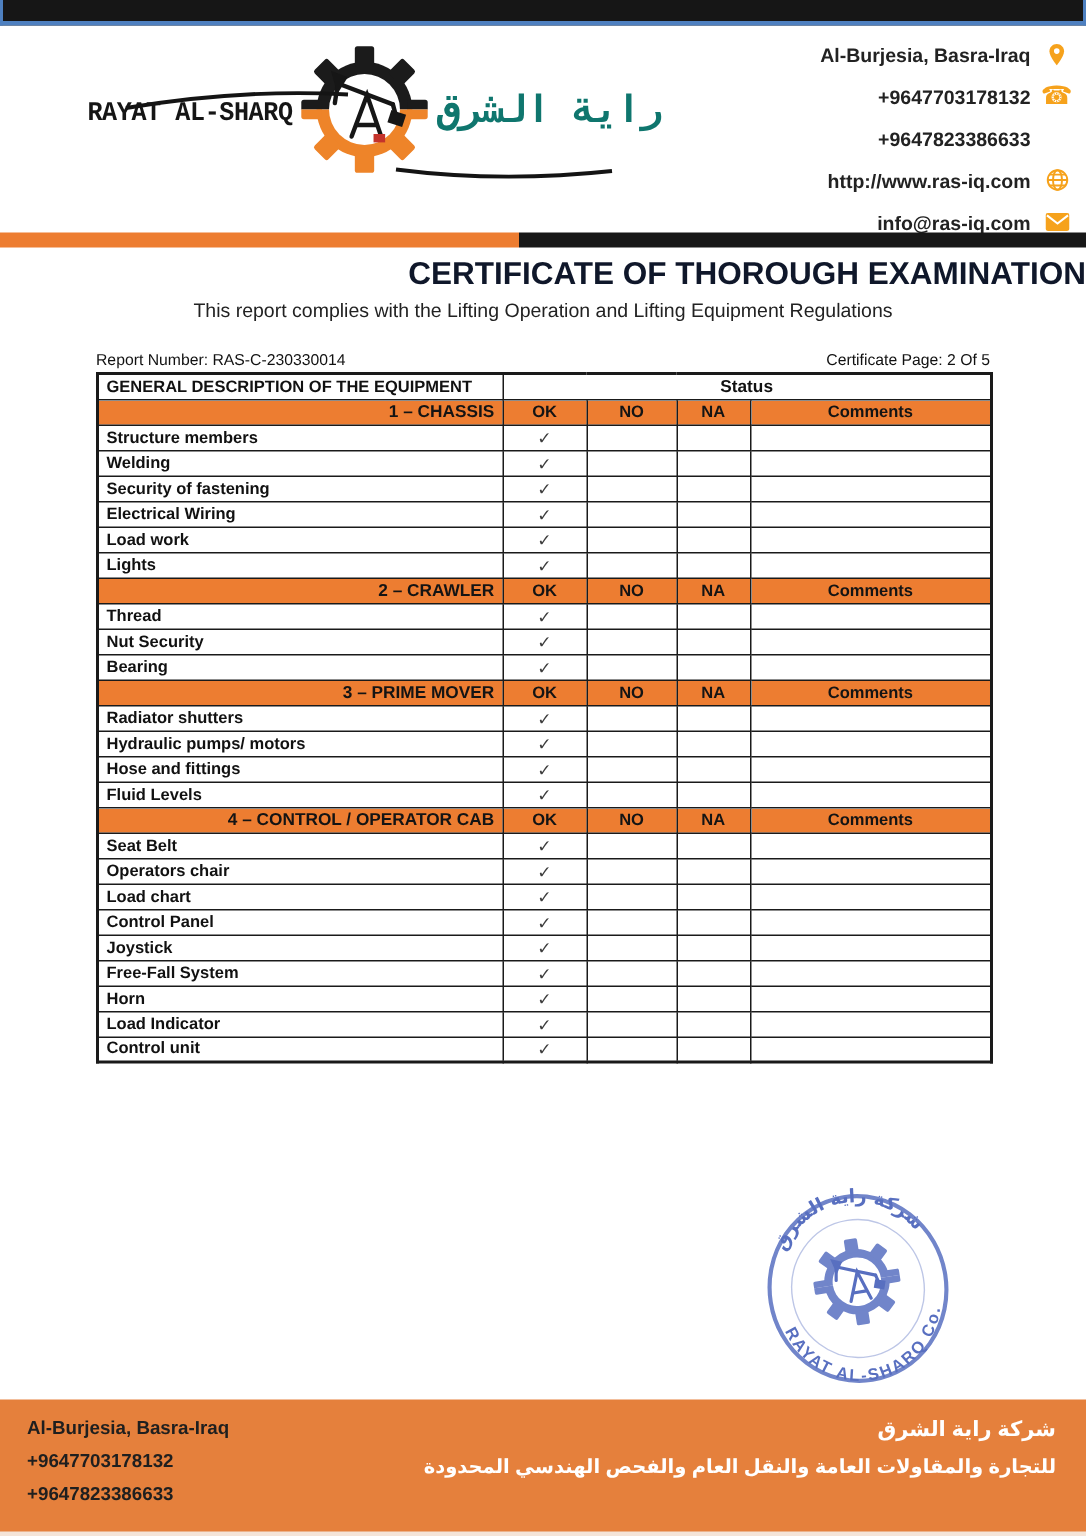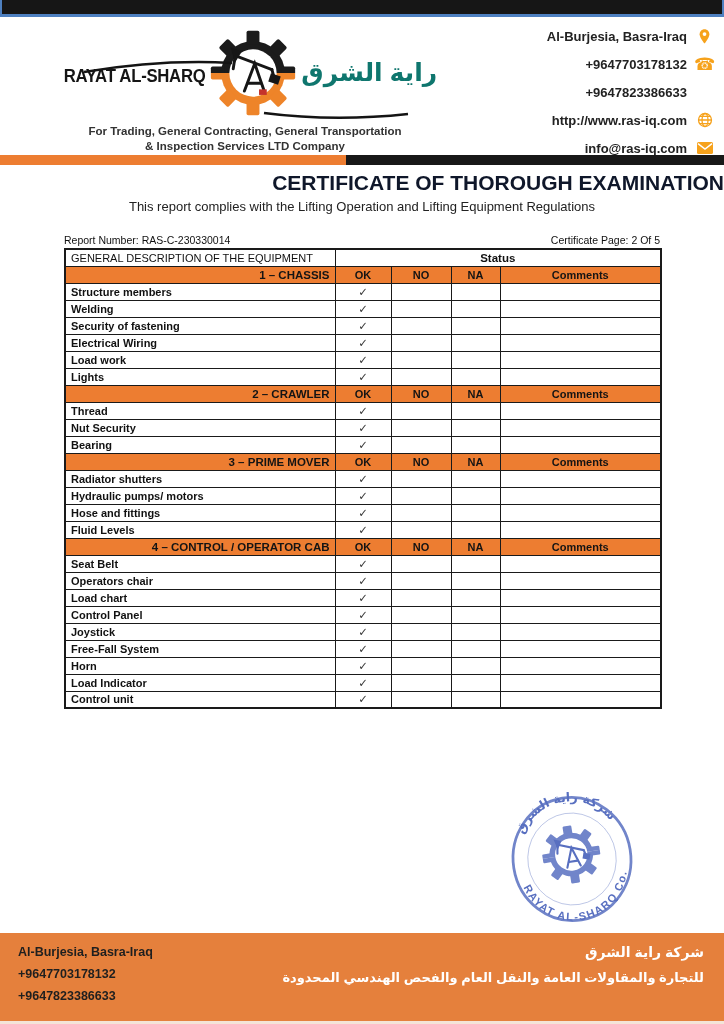--- a/index.html
+++ b/index.html
@@ -12,21 +12,21 @@
 
   
   .top-bar {
     position:absolute; left:0; top:0; width:724px; height:17px;
     background:#161616;
     border-left:2px solid #4E80C0; border-right:2px solid #4E80C0; border-bottom:3px solid #4E80C0;
   }
 
   
   .brand { position:absolute; left:80px; top:30px; width:330px; }
-  .brand-lockup { display:flex; align-items:flex-start; justify-content:center; gap:5px; height:92px; }
+  .brand-lockup { display:flex; align-items:flex-start; justify-content:center; gap:5px; height:92px;font-family:Liberation Mono, monospace; }
   .name-en { font-size:18px; font-weight:bold; letter-spacing:-0.3px; margin-top:36px; transform:scaleX(0.93); transform-origin:right center; white-space:nowrap; color:#151515; }
   .name-ar { font-size:25px; font-weight:bold; margin-top:28px; white-space:nowrap; color:#0f766e; }
   .gear-svg { width:86px; height:86px; flex:0 0 auto; }
   .swoosh { position:absolute; pointer-events:none; }
   .tagline { margin-top:2px; text-align:center; font-size:11.5px; font-weight:bold; color:#333; line-height:15px; }
 
   
   .contact { position:absolute; right:10px; top:22px; width:250px; }
   .contact-row { display:flex; align-items:center; justify-content:flex-end; height:28px; }
   .contact-text { font-size:13px; font-weight:600; color:#222; }
@@ -42,21 +42,21 @@
   .doc-title { position:absolute; left:0; top:171px; width:724px; text-align:right; font-size:21px; font-weight:bold; color:#0f172a; }
   .doc-subtitle { position:absolute; left:0; top:199px; width:724px; text-align:center; font-size:13px; color:#222; }
 
   
   .meta-row { position:absolute; left:64px; top:234px; width:596px; display:flex; justify-content:space-between; font-size:10.5px; color:#111; }
 
   
   .tbl-wrap { position:absolute; left:64px; top:248px; width:596px; }
   table.inspection { width:596px; border-collapse:collapse; table-layout:fixed; border:2px solid #1a1a1a; }
   table.inspection td, table.inspection th { border:1px solid #1a1a1a; height:17px; padding:0 5px; overflow:hidden; white-space:nowrap; }
-  th.desc-h { text-align:left; font-size:11px; font-weight:normal; color:#111; }
+  th.desc-h { text-align:left; font-size:11px; font-weight:bold; color:#111; }
   th.status-h { text-align:center; font-size:11.5px; font-weight:bold; color:#111; }
   td.section-title { background:#ED7D31; font-size:11.5px; font-weight:bold; color:#141414; text-align:right; }
   td.section-col { background:#ED7D31; font-size:11px; font-weight:bold; color:#141414; text-align:center; }
   td.lbl { font-size:11px; font-weight:bold; text-align:left; color:#111; }
   td.val { text-align:center; font-size:11.5px; color:#3d3d3d; font-family:"DejaVu Sans",sans-serif; }
 
   
   .stamp { position:absolute; left:503px; top:787px; width:138px; height:144px; transform:rotate(-9deg); opacity:0.92; }
 
   
@@ -120,24 +120,20 @@
           <path d="M44,62 L59,62"></path>
           <path d="M30,30 L72,46"></path>
           <path d="M72,46 L75,57"></path>
           <path d="M29,32 L27,45"></path>
         </g>
         <path d="M24,20 L37,25 L29,38 Z" fill="#161616"></path>
         <rect x="69" y="52" width="12" height="10" fill="#161616" transform="rotate(18 75 57)"></rect>
         <rect x="57" y="69" width="9" height="6.5" fill="#C4332B"></rect>
       </svg>
       <span class="name-ar">راية الشرق</span>
-    </div>
-    <div class="tagline">
-      <div>For Trading, General Contracting, General Transportation</div>
-      <div>&amp; Inspection Services LTD Company</div>
     </div>
   </div>
 
   <div class="contact">
     <div class="contact-row">
       <span class="contact-text">Al-Burjesia, Basra-Iraq</span>
       <span class="contact-ico">
         <svg width="15" height="17" viewBox="0 0 16 17">
             <path d="M8,0.8 C5,0.8 2.8,3.1 2.8,6 C2.8,9.8 8,16 8,16 C8,16 13.2,9.8 13.2,6 C13.2,3.1 11,0.8 8,0.8 Z" fill="#F6A21C"></path>
             <circle cx="8" cy="5.9" r="2" fill="#ffffff"></circle>

